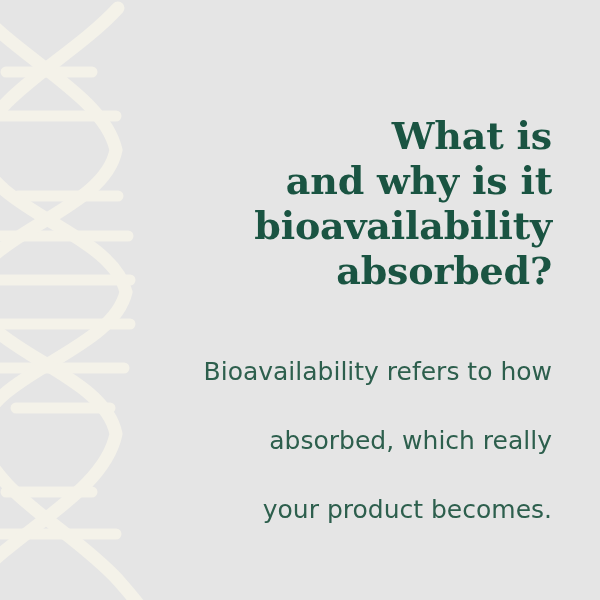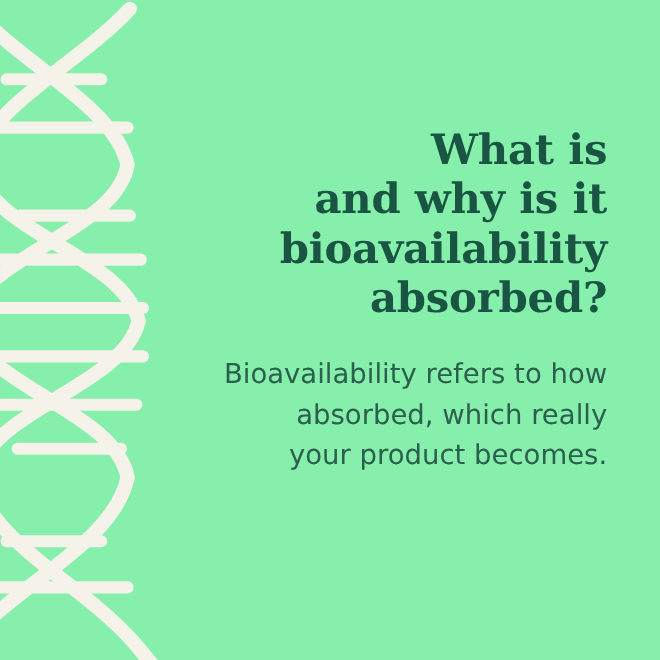--- a/index.html
+++ b/index.html
@@ -9,21 +9,21 @@
   body {
     width: 600px;
     height: 600px;
     overflow: hidden;
     font-family: "Liberation Sans", sans-serif;
   }
   #card {
     position: relative;
     width: 600px;
     height: 600px;
-    background: #86efac;
+    background: #e5e5e5;
     overflow: hidden;
   }
   #helix-layer {
     position: absolute;
     left: 0;
     top: 0;
     width: 150px;
     height: 600px;
     overflow: hidden;
   }
@@ -64,20 +64,21 @@
     text-align: right;
     color: #2d5f4d;
     font-family: "DejaVu Sans", "Liberation Sans", sans-serif;
     font-size: 25px;
     line-height: 37px;
     font-weight: 400;
   }
   #body-text .bline {
     display: block;
     white-space: nowrap;
+    margin-top: 32px;
   }
 </style>
 </head>
 <body>
 
 <div id="card">
 
   <div id="helix-layer">
     <svg id="helix-svg" viewBox="0 0 150 600" preserveAspectRatio="none" xmlns="http://www.w3.org/2000/svg">
       <g fill="none" stroke="#f4f2e9" stroke-width="13" stroke-linecap="round">

